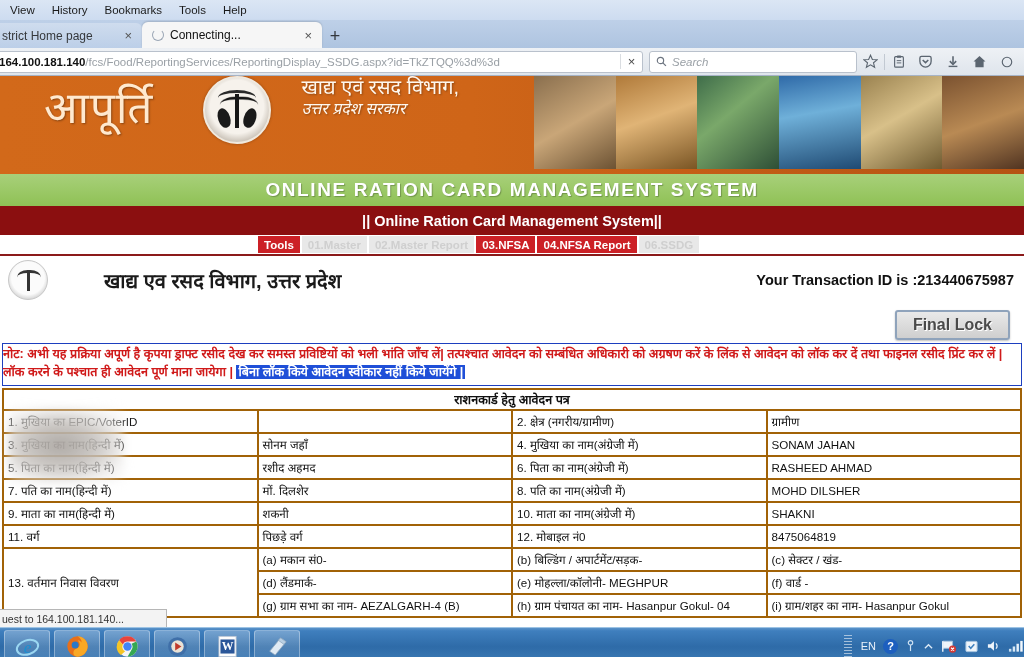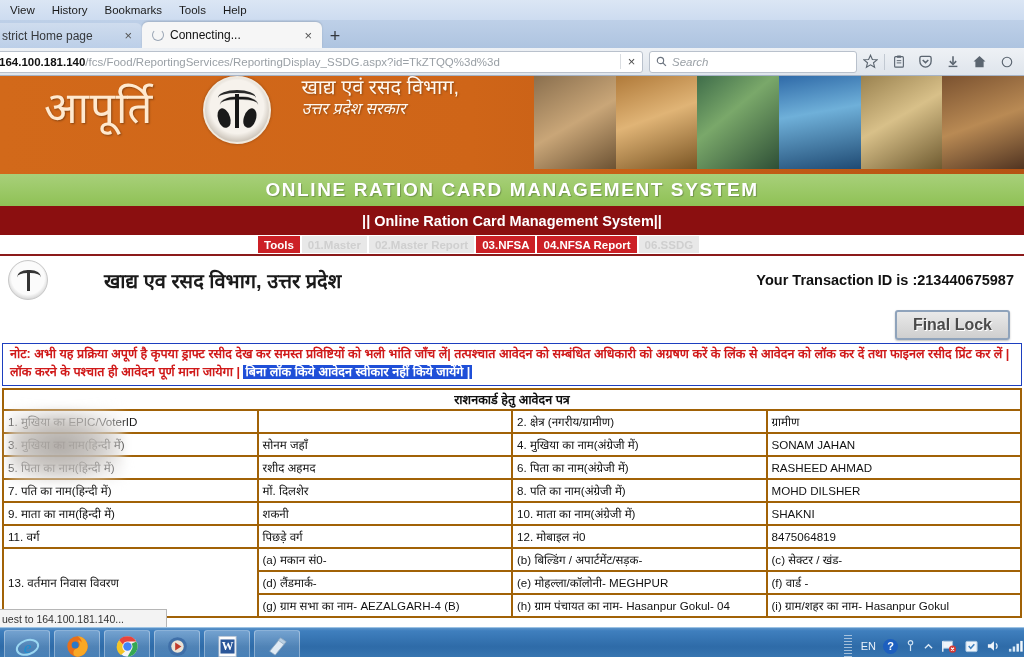--- a/index.html
+++ b/index.html
@@ -309,21 +309,21 @@
     font-size: 16px;
     font-weight: 700;
     color: #4a4a4a;
     text-shadow: 1px 1px 0 #fff;
     box-shadow: 0 1px 2px rgba(0,0,0,.25);
   }
 
   .notice {
     margin: 3px 2px 2px 2px;
     border: 1px solid #1d3fbf;
-    padding: 2px 4px 3px 7px;
+    padding: 2px 4px 3px 0;
     color: #d01a1a;
     font-size: 12.6px;
     font-weight: 700;
     line-height: 1.42;
   }
   .notice .hl {
     background: #1f4fd8;
     color: #ffffff;
     padding: 0 2px;
   }

